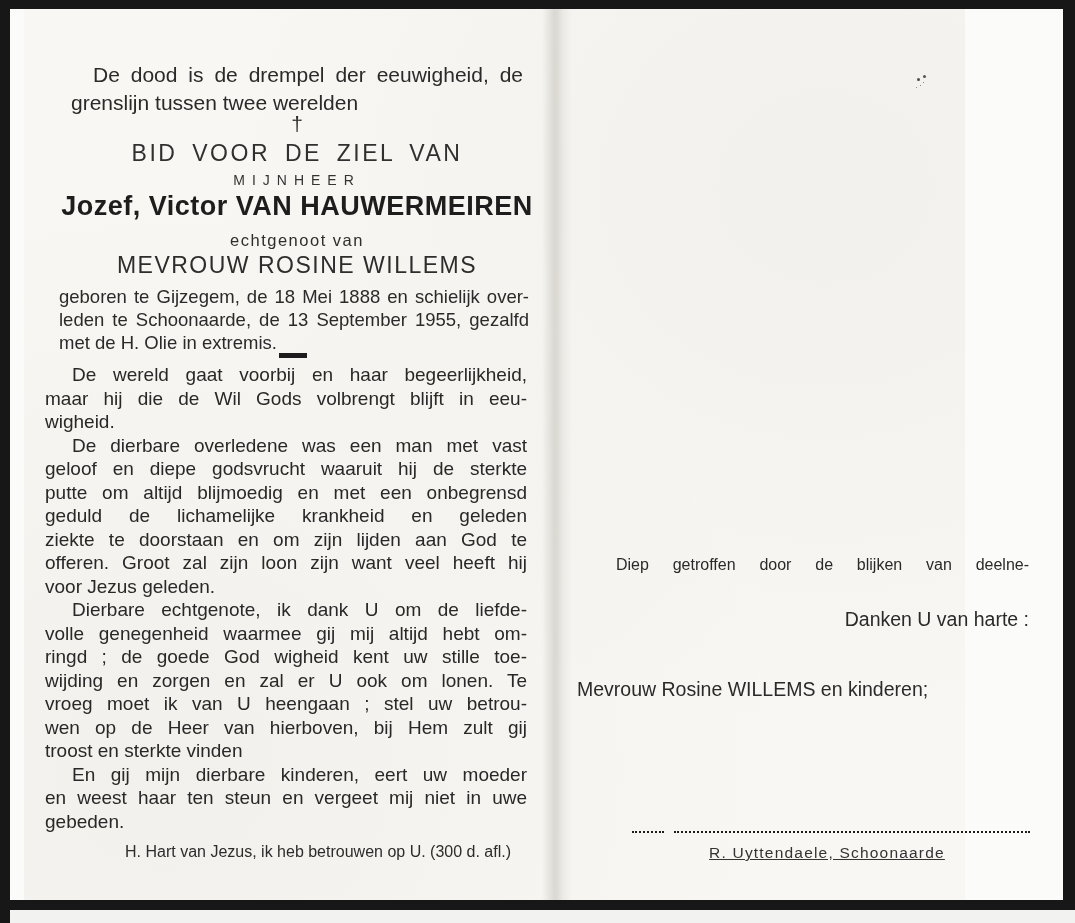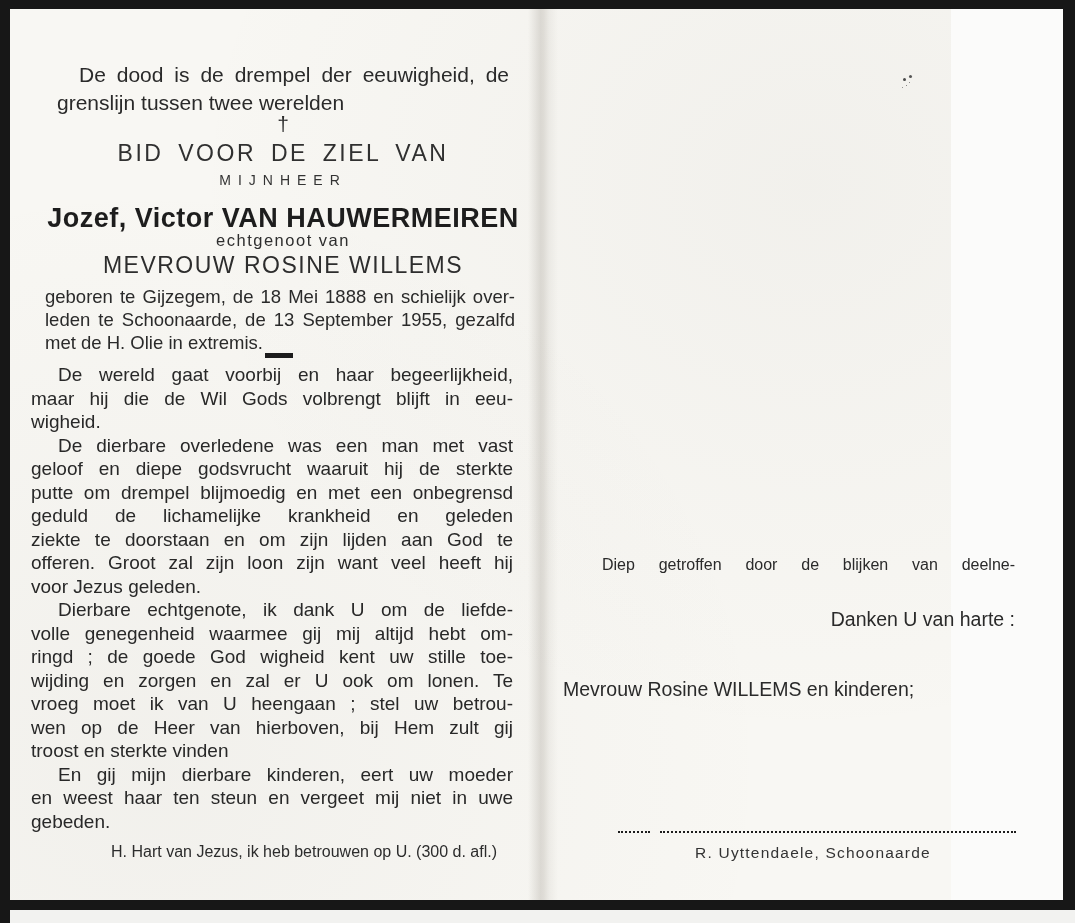--- a/index.html
+++ b/index.html
@@ -14,21 +14,21 @@
   .scan{position:absolute;inset:0;}
   
   .frame{position:absolute;background:#171717;}
   .frame-top{left:0;top:0;width:1069px;height:9px;}
   .frame-left{left:0;top:0;width:10px;height:923px;}
   .frame-right{left:1063px;top:0;width:12px;height:906px;border-bottom-right-radius:6px;}
   .frame-bottom{left:0;top:900px;width:1075px;height:10px;}
   .below-strip{position:absolute;left:10px;top:910px;width:1065px;height:13px;background:#f2f2f0;}
   
   .paper{
-    position:absolute;left:10px;top:9px;width:941px;height:891px;
+    position:absolute;left:24px;top:9px;width:941px;height:891px;
     background:
       radial-gradient(ellipse at 85% 20%, rgba(120,115,105,0.05), transparent 55%),
       radial-gradient(ellipse at 15% 85%, rgba(120,115,105,0.05), transparent 55%),
       #f8f7f3;
   }
   
   .fold{
     position:absolute;left:518px;top:0;width:30px;height:891px;
     background:linear-gradient(90deg, rgba(150,144,134,0) 0%, rgba(150,144,134,0.28) 42%, rgba(180,175,166,0.35) 52%, rgba(150,144,134,0.10) 70%, rgba(150,144,134,0) 100%);
   }
@@ -38,35 +38,35 @@
   
   .jl{white-space:normal;text-align:justify;text-align-last:justify;}
   .ind{text-indent:27px;}
   .ind22{text-indent:22px;}
   .ind17{text-indent:17px;}
 
   .epigraph{left:47px;top:52px;width:452px;font-size:21px;line-height:27.5px;color:#2a2a2a;}
   .cross{left:30px;top:103px;width:486px;font-size:21px;color:#2e2e2e;}
   .invocation{left:30px;top:131px;width:486px;font-size:23px;letter-spacing:2.5px;word-spacing:6px;color:#303030;}
   .title-mijnheer{left:30px;top:163px;width:486px;font-size:14px;letter-spacing:7px;color:#333;}
-  .name{left:20px;top:182px;width:506px;font-size:27px;font-weight:bold;letter-spacing:0.5px;color:#1d1d1d;margin-top:12px;}
+  .name{left:20px;top:182px;width:506px;font-size:27px;font-weight:bold;letter-spacing:0.5px;color:#1d1d1d;}
   .relation{left:30px;top:222px;width:486px;font-size:16.5px;letter-spacing:1.5px;color:#2e2e2e;}
   .spouse{left:30px;top:243px;width:486px;font-size:23px;letter-spacing:1.5px;color:#2d2d2d;}
   .vitals{left:35px;top:276px;width:470px;font-size:18.5px;line-height:23px;color:#2a2a2a;}
   .divider{left:255px;top:344px;width:28px;height:5px;background:#1c1c1c;}
   .body-text{left:21px;top:354px;width:482px;font-size:19px;line-height:23.5px;color:#282828;}
   .prayer{left:47px;top:834px;width:440px;font-size:16px;color:#2c2c2c;text-align:right;}
 
   .thanks{left:575px;top:543px;width:430px;font-size:16px;line-height:26px;color:#2a2a2a;}
   .closing{left:575px;top:599px;width:430px;font-size:19.5px;color:#2a2a2a;text-align:right;}
   .family{left:553px;top:667px;width:500px;font-size:19.5px;line-height:26.5px;color:#2a2a2a;}
   .rule-seg{top:822px;height:0;border-top:2.5px dotted #1d1d1d;}
   .rule-short{left:608px;width:32px;}
   .rule-long{left:650px;width:356px;}
-  .printer{left:589px;top:835px;width:428px;font-size:15.5px;letter-spacing:1.2px;color:#333;}
+  .printer{left:589px;top:835px;width:428px;font-size:15.5px;letter-spacing:1.2px;color:#333;text-decoration:underline;}
 
   .smudge{left:893px;top:69px;width:3px;height:3px;background:#4a4a4a;border-radius:50%;
     box-shadow:6px -3px 0 0 #555, 2px 6px 0 -1px #666, -2px 8px 0 -1px #777, 5px 3px 0 -1px #6a6a6a;}
 </style>
 </head>
 <body>
 
 <div class="scan">
 
   <div class="frame frame-top"></div>
@@ -103,21 +103,21 @@
 
       <div class="blk divider"></div>
 
       <div class="blk body-text">
         <div class="jl ind">De wereld gaat voorbij en haar begeerlijkheid,</div>
         <div class="jl">maar hij die de Wil Gods volbrengt blijft in eeu-</div>
         <div class="line">wigheid.</div>
 
         <div class="jl ind">De dierbare overledene was een man met vast</div>
         <div class="jl">geloof en diepe godsvrucht waaruit hij de sterkte</div>
-        <div class="jl">putte om drempel blijmoedig en met een onbegrensd</div>
+        <div class="jl">putte om altijd blijmoedig en met een onbegrensd</div>
         <div class="jl">geduld de lichamelijke krankheid en geleden</div>
         <div class="jl">ziekte te doorstaan en om zijn lijden aan God te</div>
         <div class="jl">offeren. Groot zal zijn loon zijn want veel heeft hij</div>
         <div class="line">voor Jezus geleden.</div>
 
         <div class="jl ind">Dierbare echtgenote, ik dank U om de liefde-</div>
         <div class="jl">volle genegenheid waarmee gij mij altijd hebt om-</div>
         <div class="jl">ringd ; de goede God wigheid kent uw stille toe-</div>
         <div class="jl">wijding en zorgen en zal er U ook om lonen. Te</div>
         <div class="jl">vroeg moet ik van U heengaan ; stel uw betrou-</div>

